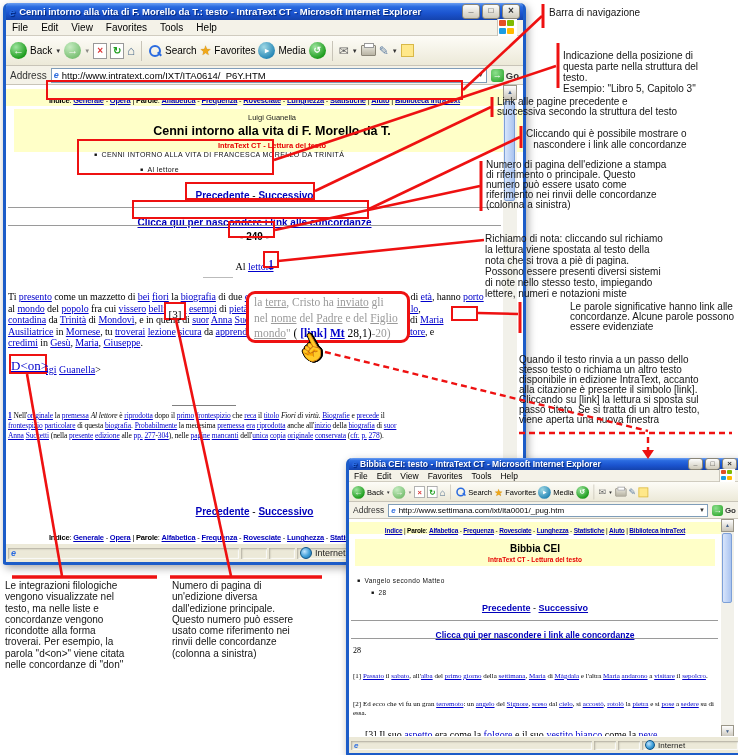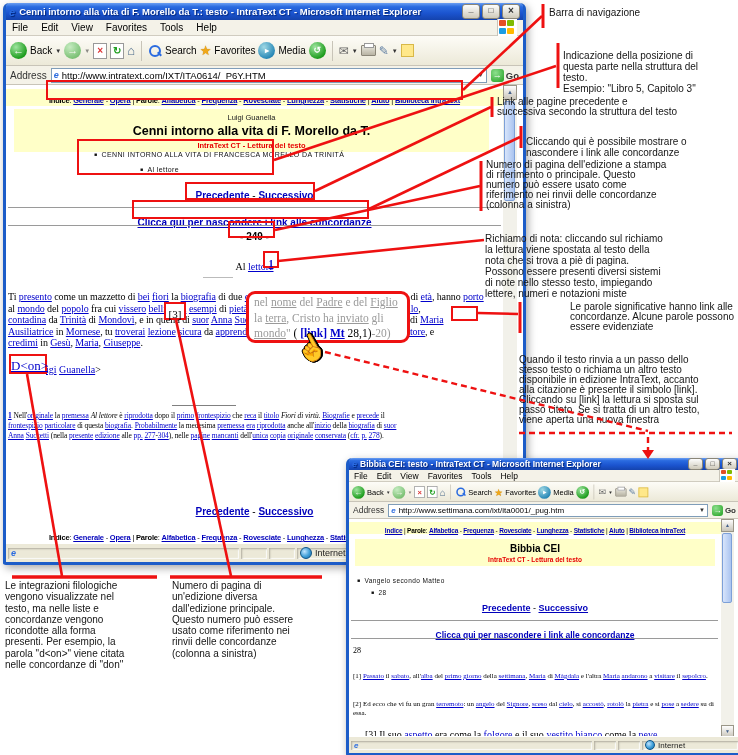--- a/index.html
+++ b/index.html
@@ -188,21 +188,21 @@
         <span class="gobox" style="width:13px;height:13px;font-size:9px;">→</span>
         <span>Go</span>
       </span>
     </div>
     <div class="content">
 
       <div class="ystrip" style="left:0;top:4px;width:497px;height:17px;line-height:17px;">
         <span class="navline"><span class="s-nb">Indice</span><span class="s-t">: </span><span class="s-nl">Generale</span><span class="s-t"> - </span><span class="s-nl">Opera</span><span class="s-t"> | </span><span class="s-nb">Parole</span><span class="s-t">: </span><span class="s-nl">Alfabetica</span><span class="s-t"> - </span><span class="s-nl">Frequenza</span><span class="s-t"> - </span><span class="s-nl">Rovesciate</span><span class="s-t"> - </span><span class="s-nl">Lunghezza</span><span class="s-t"> - </span><span class="s-nl">Statistiche</span><span class="s-t"> | </span><span class="s-nl">Aiuto</span><span class="s-t"> | </span><span class="s-nl">Biblioteca IntraText</span></span>
       </div>
 
-      <div class="ystrip" style="left:8px;top:24px;width:475px;height:43px;">
+      <div class="ystrip" style="left:8px;top:24px;width:516px;height:43px;">
         <div style="font:7.5px 'Liberation Sans',sans-serif;color:#222;margin-top:4px;">Luigi Guanella</div>
         <div style="font:bold 12.5px 'Liberation Sans',sans-serif;margin-top:2px;">Cenni intorno alla vita di F. Morello da T.</div>
         <div style="font:bold 7.5px 'Liberation Sans',sans-serif;color:#e60000;margin-top:3px;">IntraText CT - Lettura del testo</div>
       </div>
 
       <div class="structline" style="position:absolute;left:88px;top:66px;font-size:7px;">
         <span class="bullet">■</span><span>CENNI INTORNO ALLA VITA DI FRANCESCA MORELLO DA TRINITÁ</span>
       </div>
       <div class="structline" style="position:absolute;left:134px;top:81px;font-size:7px;">
         <span class="bullet">■</span><span>Al lettore</span>
@@ -419,42 +419,42 @@
   <div class="rbox" style="left:451px;top:306px;width:27px;height:15px;"></div>
   <div class="roverlay" style="left:164px;top:302px;width:22px;height:18px;border-width:2px;text-align:center;">
     <span style="font:11px 'Liberation Serif',serif;line-height:14px;">[3]</span>
   </div>
   <div class="roverlay" style="left:9px;top:354px;width:38px;height:20px;border-width:2px;text-align:center;">
     <span class="s-l" style="font:13px 'Liberation Serif',serif;line-height:16px;">D&lt;on&gt;</span>
   </div>
 
   <div class="roverlay" style="left:246px;top:291px;width:164px;height:52px;border-radius:9px;padding:1px 5px;overflow:hidden;
               font:11.5px 'Liberation Serif',serif;line-height:15.5px;white-space:nowrap;">
+    <div><span class="s-g">la </span><span class="s-gl">terra</span><span class="s-g">, Cristo ha </span><span class="s-gl">inviato</span><span class="s-g"> gli</span></div>
     <div><span class="s-g">nel </span><span class="s-gl">nome</span><span class="s-g"> del </span><span class="s-gl">Padre</span><span class="s-g"> e del </span><span class="s-gl">Figlio</span></div>
-    <div><span class="s-g">la </span><span class="s-gl">terra</span><span class="s-g">, Cristo ha </span><span class="s-gl">inviato</span><span class="s-g"> gli</span></div>
     <div><span class="s-gl">mondo</span><span class="s-g">" </span><span class="s-t">( </span><span class="s-mtb">[link]</span><span class="s-t"> </span><span class="s-lb">Mt</span><span class="s-t"> 28,1)</span><span class="s-g">-20)</span></div>
   </div>
 
   <div style="position:absolute;left:296px;top:334px;z-index:55;font-size:25px;color:#fff;transform:rotate(-28deg);
               text-shadow:-1px 0 #000,1px 0 #000,0 -1px #000,0 1px #000,1px 1px #000,-1px -1px #000;">☝</div>
 
   <div class="callout" style="left:549px;top:7px;">
       <div class="ln">Barra di navigazione</div>
     </div>
   <div class="callout" style="left:563px;top:42px;margin-top:8px;">
       <div class="ln">Indicazione della posizione di</div>
       <div class="ln">questa parte nella struttura del</div>
       <div class="ln">testo.</div>
       <div class="ln">Esempio: "Libro 5, Capitolo 3"</div>
     </div>
   <div class="callout" style="left:497px;top:97px;line-height:10px;">
       <div class="ln">Link alle pagine precedente e</div>
       <div class="ln">successiva secondo la struttura del testo</div>
     </div>
-  <div class="callout" style="left:526px;top:136px;">
+  <div class="callout" style="left:526px;top:128px;text-align:right;">
       <div class="ln">Cliccando qui è possibile mostrare o</div>
       <div class="ln">nascondere i link alle concordanze</div>
     </div>
   <div class="callout" style="left:486px;top:160px;line-height:10px;">
       <div class="ln">Numero di pagina dell'edizione a stampa</div>
       <div class="ln">di riferimento o principale. Questo</div>
       <div class="ln">numero può essere usato come</div>
       <div class="ln">riferimento nei rinvii delle concordanze</div>
       <div class="ln">(colonna a sinistra)</div>
     </div>
@@ -479,21 +479,21 @@
       <div class="ln">Cliccando su [link] la lettura si sposta sul</div>
       <div class="ln">passo citato. Se si tratta di un altro testo,</div>
       <div class="ln">viene aperta una nuova finestra</div>
     </div>
   <div class="callout" style="left:5px;top:580px;line-height:11.3px;">
       <div class="ln">Le integrazioni filologiche</div>
       <div class="ln">vengono visualizzate nel</div>
       <div class="ln">testo, ma nelle liste e</div>
       <div class="ln">concordanze vengono</div>
       <div class="ln">ricondotte alla forma</div>
-      <div class="ln">presenti. Per esempio, la</div>
+      <div class="ln">troverai. Per esempio, la</div>
       <div class="ln">parola "d&lt;on&gt;" viene citata</div>
       <div class="ln">nelle concordanze di "don"</div>
     </div>
   <div class="callout" style="left:172px;top:580px;line-height:11.3px;">
       <div class="ln">Numero di pagina di</div>
       <div class="ln">un'edizione diversa</div>
       <div class="ln">dall'edizione principale.</div>
       <div class="ln">Questo numero può essere</div>
       <div class="ln">usato come riferimento nei</div>
       <div class="ln">rinvii delle concordanze</div>

